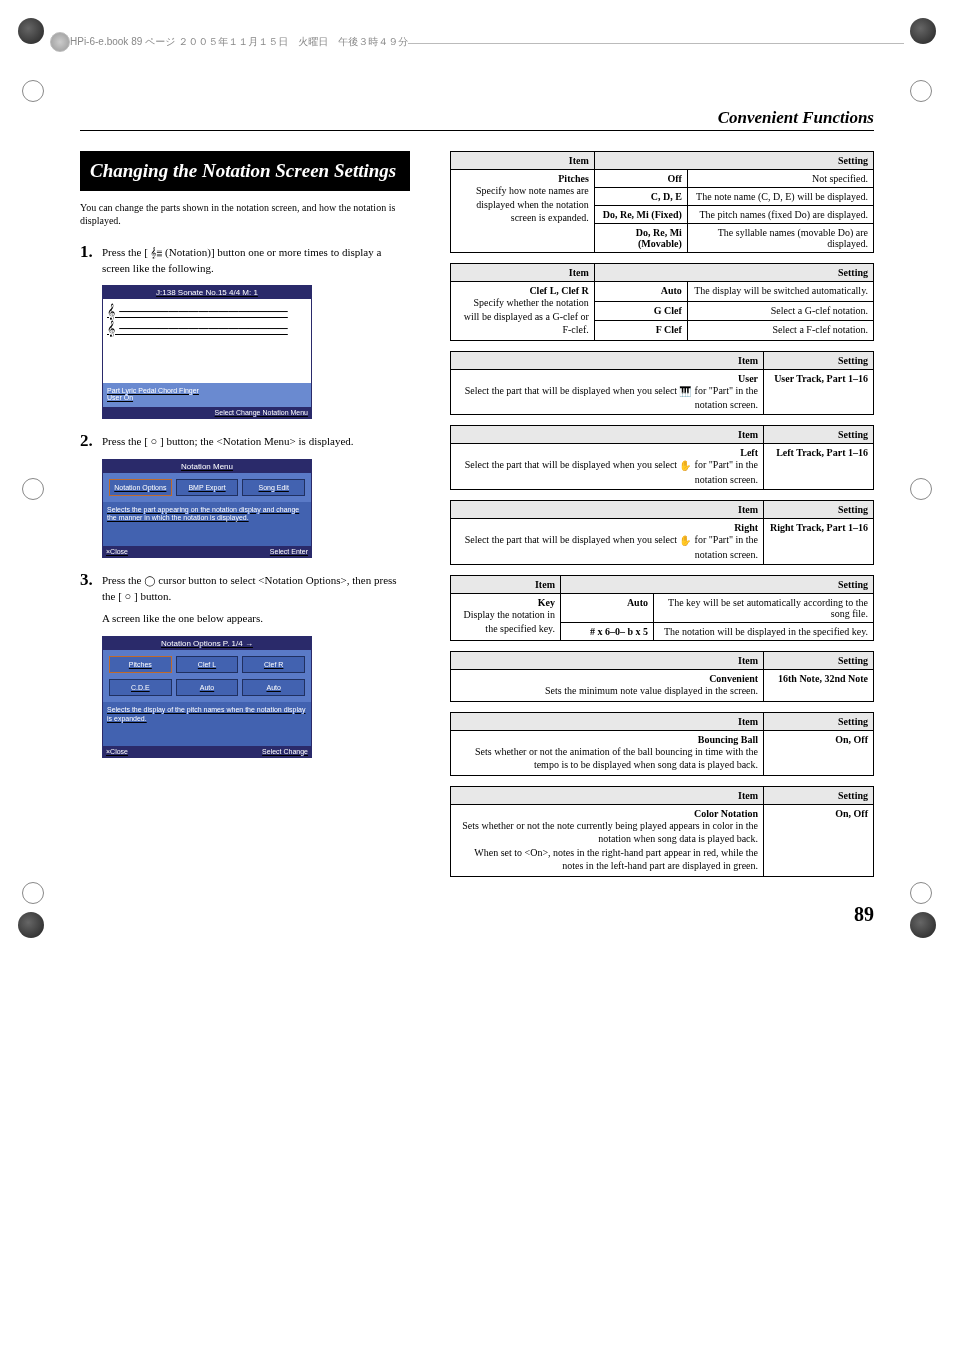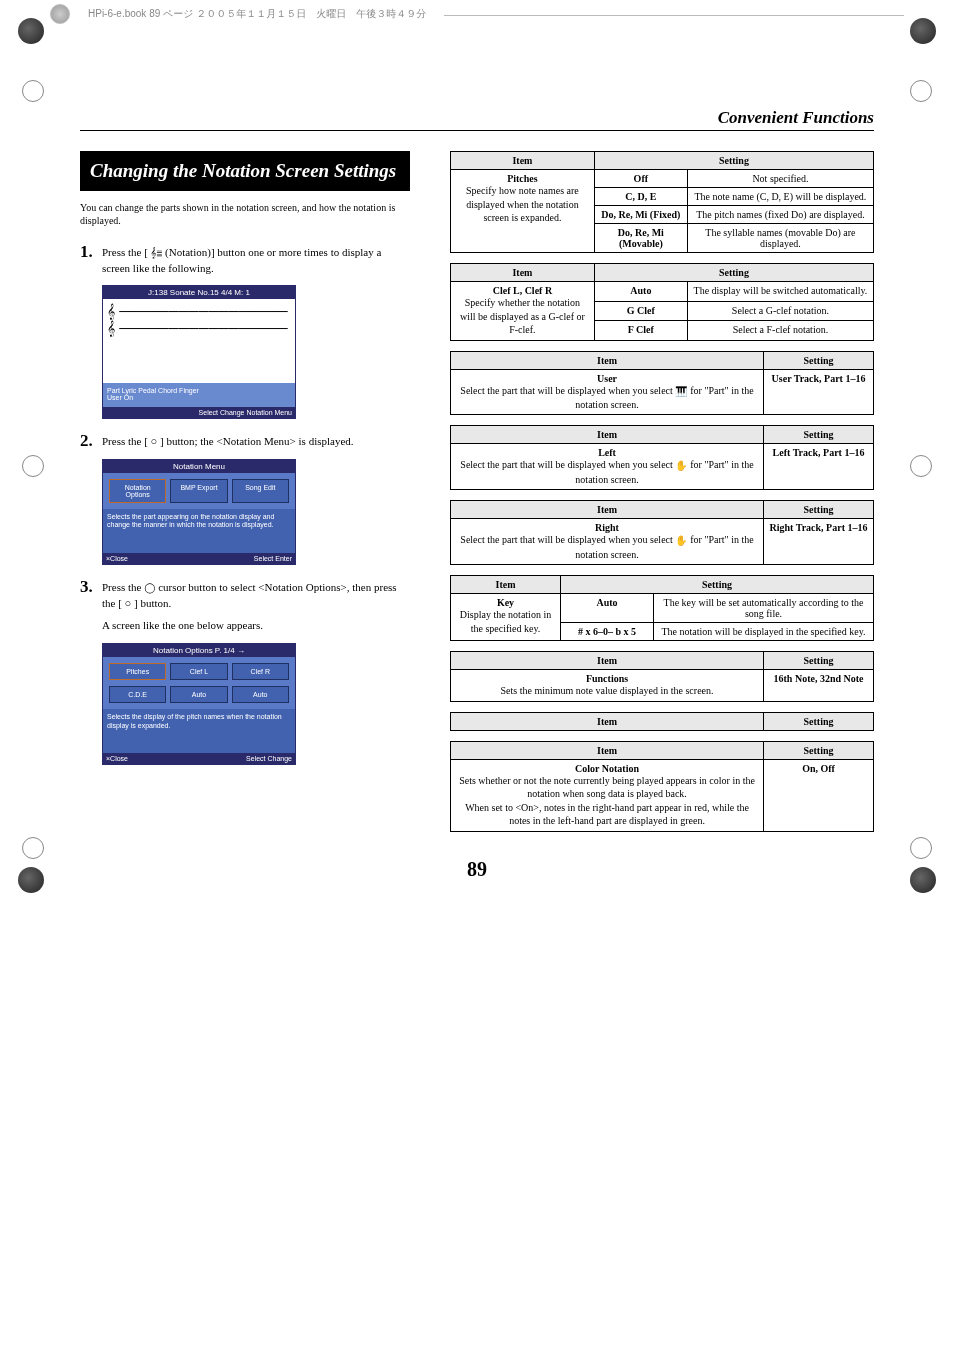--- a/index.html
+++ b/index.html
@@ -72,21 +72,22 @@
     padding-top: 3px;
   }
   .step-sub {
     font-size: 11px;
     margin-left: 22px;
     line-height: 1.4;
     margin-bottom: 10px;
   }
   .screenshot {
     margin: 8px 0 12px 22px;
-    width: 194px;
+    width: 210px;
+    text-decoration: underline;
   }
   .screenshot img, .screenshot .mock {
     width: 100%;
   }
   .mock {
     border: 1px solid #2a2a6a;
     background: #4262b0;
     color: #fff;
     font-family: sans-serif;
     font-size: 8px;
@@ -136,44 +137,44 @@
   table.opt {
     border-collapse: collapse;
     width: 100%;
     margin-bottom: 10px;
     font-size: 10px;
   }
   table.opt th, table.opt td {
     border: 1px solid #000;
     padding: 3px 5px;
     vertical-align: top;
-    text-align: center;
+    text-align: right;
   }
   table.opt th {
     background: #e8e8e8;
     font-weight: bold;
   }
   table.opt td.b { font-weight: bold; }
   .item-name { font-weight: bold; }
   .item-desc { font-weight: normal; font-size: 10px; line-height: 1.35; }
 
   .pagenum {
-    text-align: center;
+    text-align: right;
     font-family: Georgia, serif;
     font-weight: bold;
     font-size: 20px;
     margin-top: 16px;
   }
 
   .topmeta {
     position: absolute;
-    top: 4px; left: 50px; right: 50px;
+    top: 32px; left: 50px; right: 50px;
     display: flex;
     align-items: center;
-    gap: 18px;
+    gap: 0;
     font-family: sans-serif;
     font-size: 10px;
     color: #888;
   }
   .meta-icon {
     width: 18px; height: 18px; border: 1px solid #bbb; border-radius: 50%;
     background: radial-gradient(#ccc,#999);
   }
   .meta-line {
     flex:1;
@@ -434,32 +435,36 @@
       </tbody>
         </table>
 
       <table class="opt">
         <tbody>
             <tr>
               <th>Item</th>
               <th style="width:26%">Setting</th>
             </tr>
         <tr>
-          <td><span class="item-name">Functions</span><br><span class="item-desc">Sets the minimum note value displayed in the screen.</span></td>
+          <td><span class="item-name">Convenient</span><br><span class="item-desc">Sets the minimum note value displayed in the screen.</span></td>
           <td class="b">16th Note, 32nd Note</td>
         </tr>
       </tbody>
         </table>
 
       <table class="opt">
         <tbody>
             <tr>
               <th>Item</th>
               <th style="width:26%">Setting</th>
             </tr>
+        <tr>
+          <td><span class="item-name">Bouncing Ball</span><br><span class="item-desc">Sets whether or not the animation of the ball bouncing in time with the tempo is to be displayed when song data is played back.</span></td>
+          <td class="b">On, Off</td>
+        </tr>
       </tbody>
         </table>
 
       <table class="opt">
         <tbody>
             <tr>
               <th>Item</th>
               <th style="width:26%">Setting</th>
             </tr>
         <tr>

